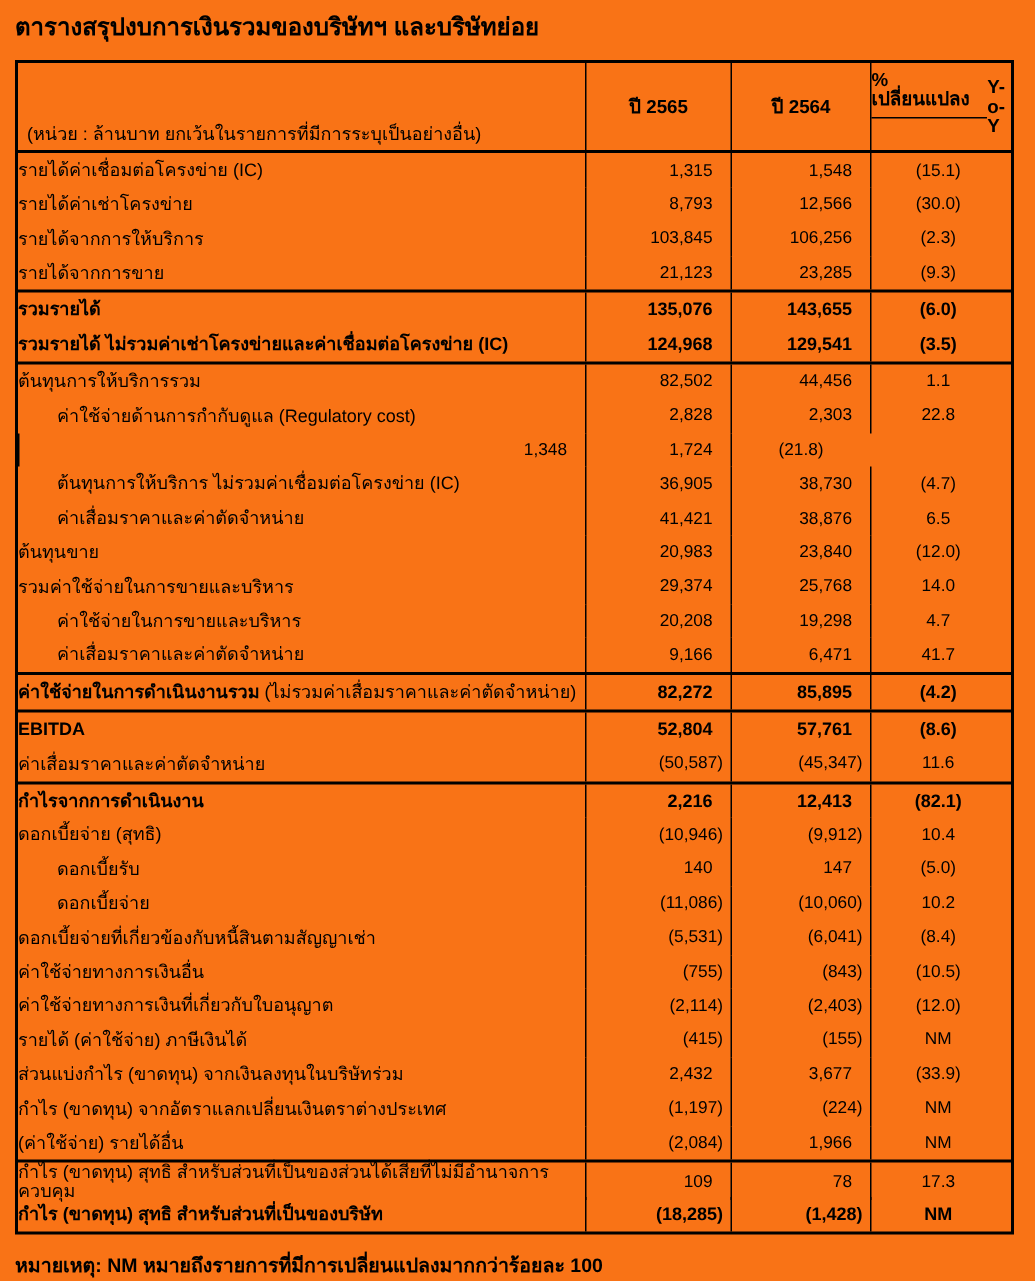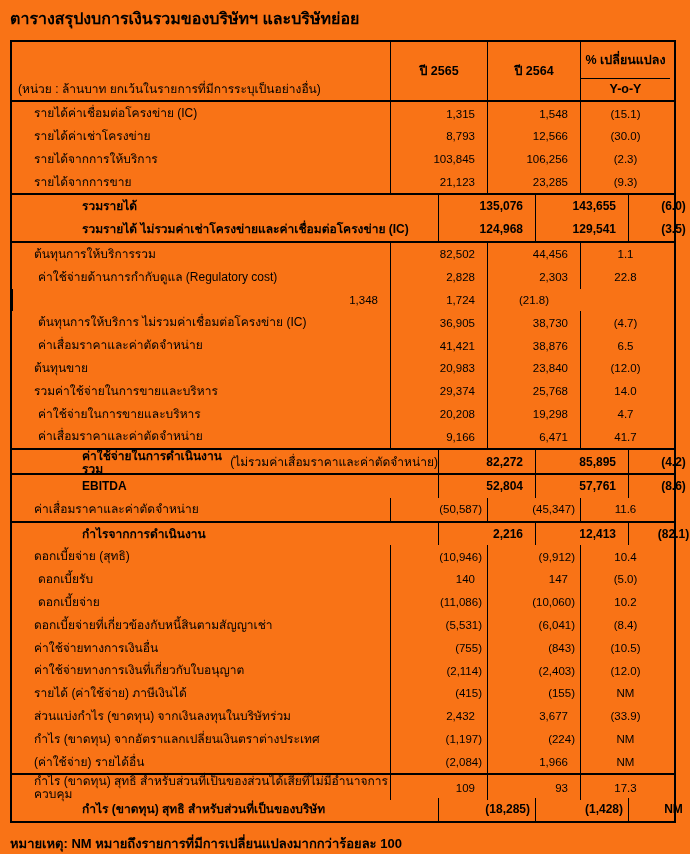--- a/index.html
+++ b/index.html
@@ -19,34 +19,34 @@
     border: 2px solid #000;
   }
   .grid-row { display: grid; grid-template-columns: 378px 97px 93px 90px; }
   .thead { height: 60px; border-bottom: 2px solid #000; }
   .cell { display: flex; align-items: center; font-size: 12px; line-height: 1.05; }
   .unit-cell { align-items: flex-end; padding: 0 4px 5px 6px; }
   .head-cell {
     justify-content: center; font-weight: 700; font-size: 12.5px;
     border-left: 1px solid #000;
   }
-  .pct-head { flex-direction: column; padding: 0; align-items: stretch; }
+  .pct-head { padding: 0; align-items: stretch; }
   .pct-title {
     height: 37px; display: flex; align-items: center; justify-content: center;
     border-bottom: 1px solid #000;
   }
   .pct-sub { flex: 1; display: flex; align-items: center; justify-content: center; }
   .group + .group { border-top: 2px solid #000; }
   .row { height: 22.8px; }
-  .label-col { padding-left: 22px; }
+  .label-col { padding-left: 0; }
   .label-col.indent { padding-left: 26px; text-align: center; }
   .num-col { justify-content: flex-end; padding-right: 12px; border-left: 1px solid #000; font-size: 11.5px; }
   .num-col.paren { padding-right: 5px; }
   .pct-col { justify-content: center; border-left: 1px solid #000; font-size: 11.5px; }
-  .row.bold { font-weight: 700; margin-left: 48px; }
+  .row.bold { font-weight: 700; }
   .row.bold .num-col, .row.bold .pct-col { font-size: 12px; }
   .label-col .note { font-weight: 400; white-space: pre; }
   .footnote {
     margin: 10px 0 0 10px;
     font-size: 13px; font-weight: 700;
   }
 </style>
 </head>
 <body>
 
@@ -305,21 +305,21 @@
             <div class="cell num-col">1,966</div>
             <div class="cell pct-col">NM</div>
           </div>
         </div>
         <div class="group">
           <div class="grid-row row">
             <div class="cell label-col">
               <span>กำไร (ขาดทุน) สุทธิ สำหรับส่วนที่เป็นของส่วนได้เสียที่ไม่มีอำนาจการควบคุม</span>
             </div>
             <div class="cell num-col">109</div>
-            <div class="cell num-col">93</div>
+            <div class="cell num-col">78</div>
             <div class="cell pct-col">17.3</div>
           </div>
           <div class="grid-row row bold">
             <div class="cell label-col">
               <span>กำไร (ขาดทุน) สุทธิ สำหรับส่วนที่เป็นของบริษัท</span>
             </div>
             <div class="cell num-col paren">(18,285)</div>
             <div class="cell num-col paren">(1,428)</div>
             <div class="cell pct-col">NM</div>
           </div>

